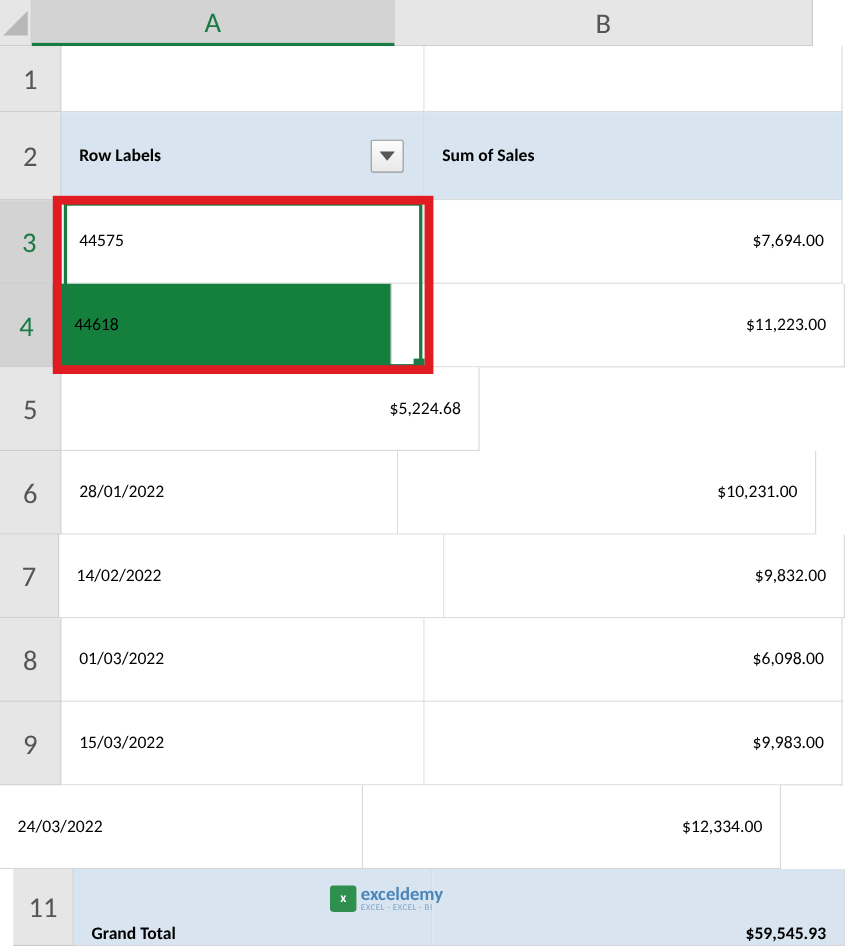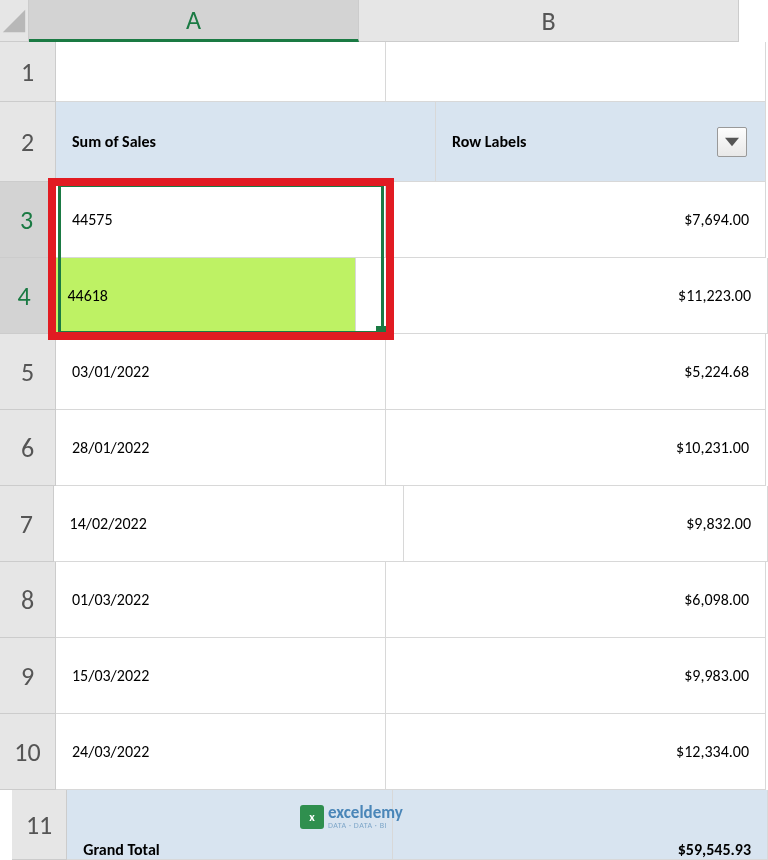--- a/index.html
+++ b/index.html
@@ -81,21 +81,21 @@
     bottom: -5px;
     z-index: 6;
   }
   
   .highlight-box {
     position: absolute;
     border: 8px solid #e11b22;
     pointer-events: none;
     z-index: 7;
   }
-  .cell.selected-secondary { background: #bef264; }
+  .cell.selected-secondary { background: #15803d; }
   .dropdown-btn {
     width: 30px;
     height: 30px;
     border: 1px solid #999;
     background: linear-gradient(#fdfdfd,#e8e8e8);
     display: flex;
     align-items: center;
     justify-content: center;
     margin-left: auto;
     margin-right: 2px;
@@ -144,31 +144,31 @@
   </div>
 
   <div style="display:flex;">
     <div class="row-header r1" style="width:56px">1</div>
     <div class="cell r1" style="width:330px"></div>
     <div class="cell r1" style="width:380px"></div>
   </div>
 
   <div style="display:flex;">
     <div class="row-header r2" style="width:56px">2</div>
-    <div class="cell header-cell r2" style="width:380px">
-      <span>Sum of Sales</span>
-    </div>
     <div class="cell header-cell r2" style="width:330px">
       <span>Row Labels</span>
       <span class="dropdown-btn">
         <svg viewBox="0 0 10 10">
             <path d="M0 2 L10 2 L5 8 Z" fill="#555"></path>
           </svg>
       </span>
     </div>
+    <div class="cell header-cell r2" style="width:380px">
+      <span>Sum of Sales</span>
+    </div>
   </div>
 
   <div style="display:flex;">
     <div class="row-header active rN" style="width:56px">3</div>
     <div class="cell rN" style="width:330px">
         <span>44575</span>
       </div>
     <div class="cell right rN" style="width:380px">
         <span>$7,694.00</span>
       </div>
@@ -179,31 +179,28 @@
     <div class="cell selected-secondary rN" style="width:330px">
         <span>44618</span>
       </div>
     <div class="cell right rN" style="width:448px">
         <span>$11,223.00</span>
       </div>
   </div>
 
   <div style="display:flex;">
     <div class="row-header rN" style="width:56px">5</div>
-    <div class="cell rN" style="width:330px">
-        <span>03/01/2022</span>
-      </div>
     <div class="cell right rN" style="width:380px">
         <span>$5,224.68</span>
       </div>
   </div>
 
   <div style="display:flex;">
     <div class="row-header rN" style="width:56px">6</div>
-    <div class="cell rN" style="width:330px">
+    <div class="cell rN" style="width:306px">
         <span>28/01/2022</span>
       </div>
     <div class="cell right rN" style="width:380px">
         <span>$10,231.00</span>
       </div>
   </div>
 
   <div style="display:flex;">
     <div class="row-header rN" style="width:56px">7</div>
     <div class="cell rN" style="width:365px">
@@ -228,21 +225,20 @@
     <div class="row-header rN" style="width:56px">9</div>
     <div class="cell rN" style="width:330px">
         <span>15/03/2022</span>
       </div>
     <div class="cell right rN" style="width:380px">
         <span>$9,983.00</span>
       </div>
   </div>
 
   <div style="display:flex;">
-    <div class="row-header rN" style="width:56px">10</div>
     <div class="cell rN" style="width:330px">
         <span>24/03/2022</span>
       </div>
     <div class="cell right rN" style="width:380px">
         <span>$12,334.00</span>
       </div>
   </div>
 
   <div style="display:flex;padding-left:12px;">
     <div class="row-header" style="width:56px;height:70px">11</div>
@@ -257,17 +253,17 @@
   <div class="selection-box" style="left:58px; top:184px; width:326px; height:150px;">
     <div class="selection-handle"></div>
   </div>
 
   <div class="highlight-box" style="left:48px; top:178px; width:346px; height:162px;"></div>
 
   <div class="watermark" style="left:300px; top:804px;">
     <div class="wm-icon">x</div>
     <div class="wm-text">
       <span class="wm-main">exceldemy</span>
-      <span class="wm-sub">DATA · DATA · BI</span>
+      <span class="wm-sub">EXCEL · EXCEL · BI</span>
     </div>
   </div>
 
 </div>
 
 </body></html>

